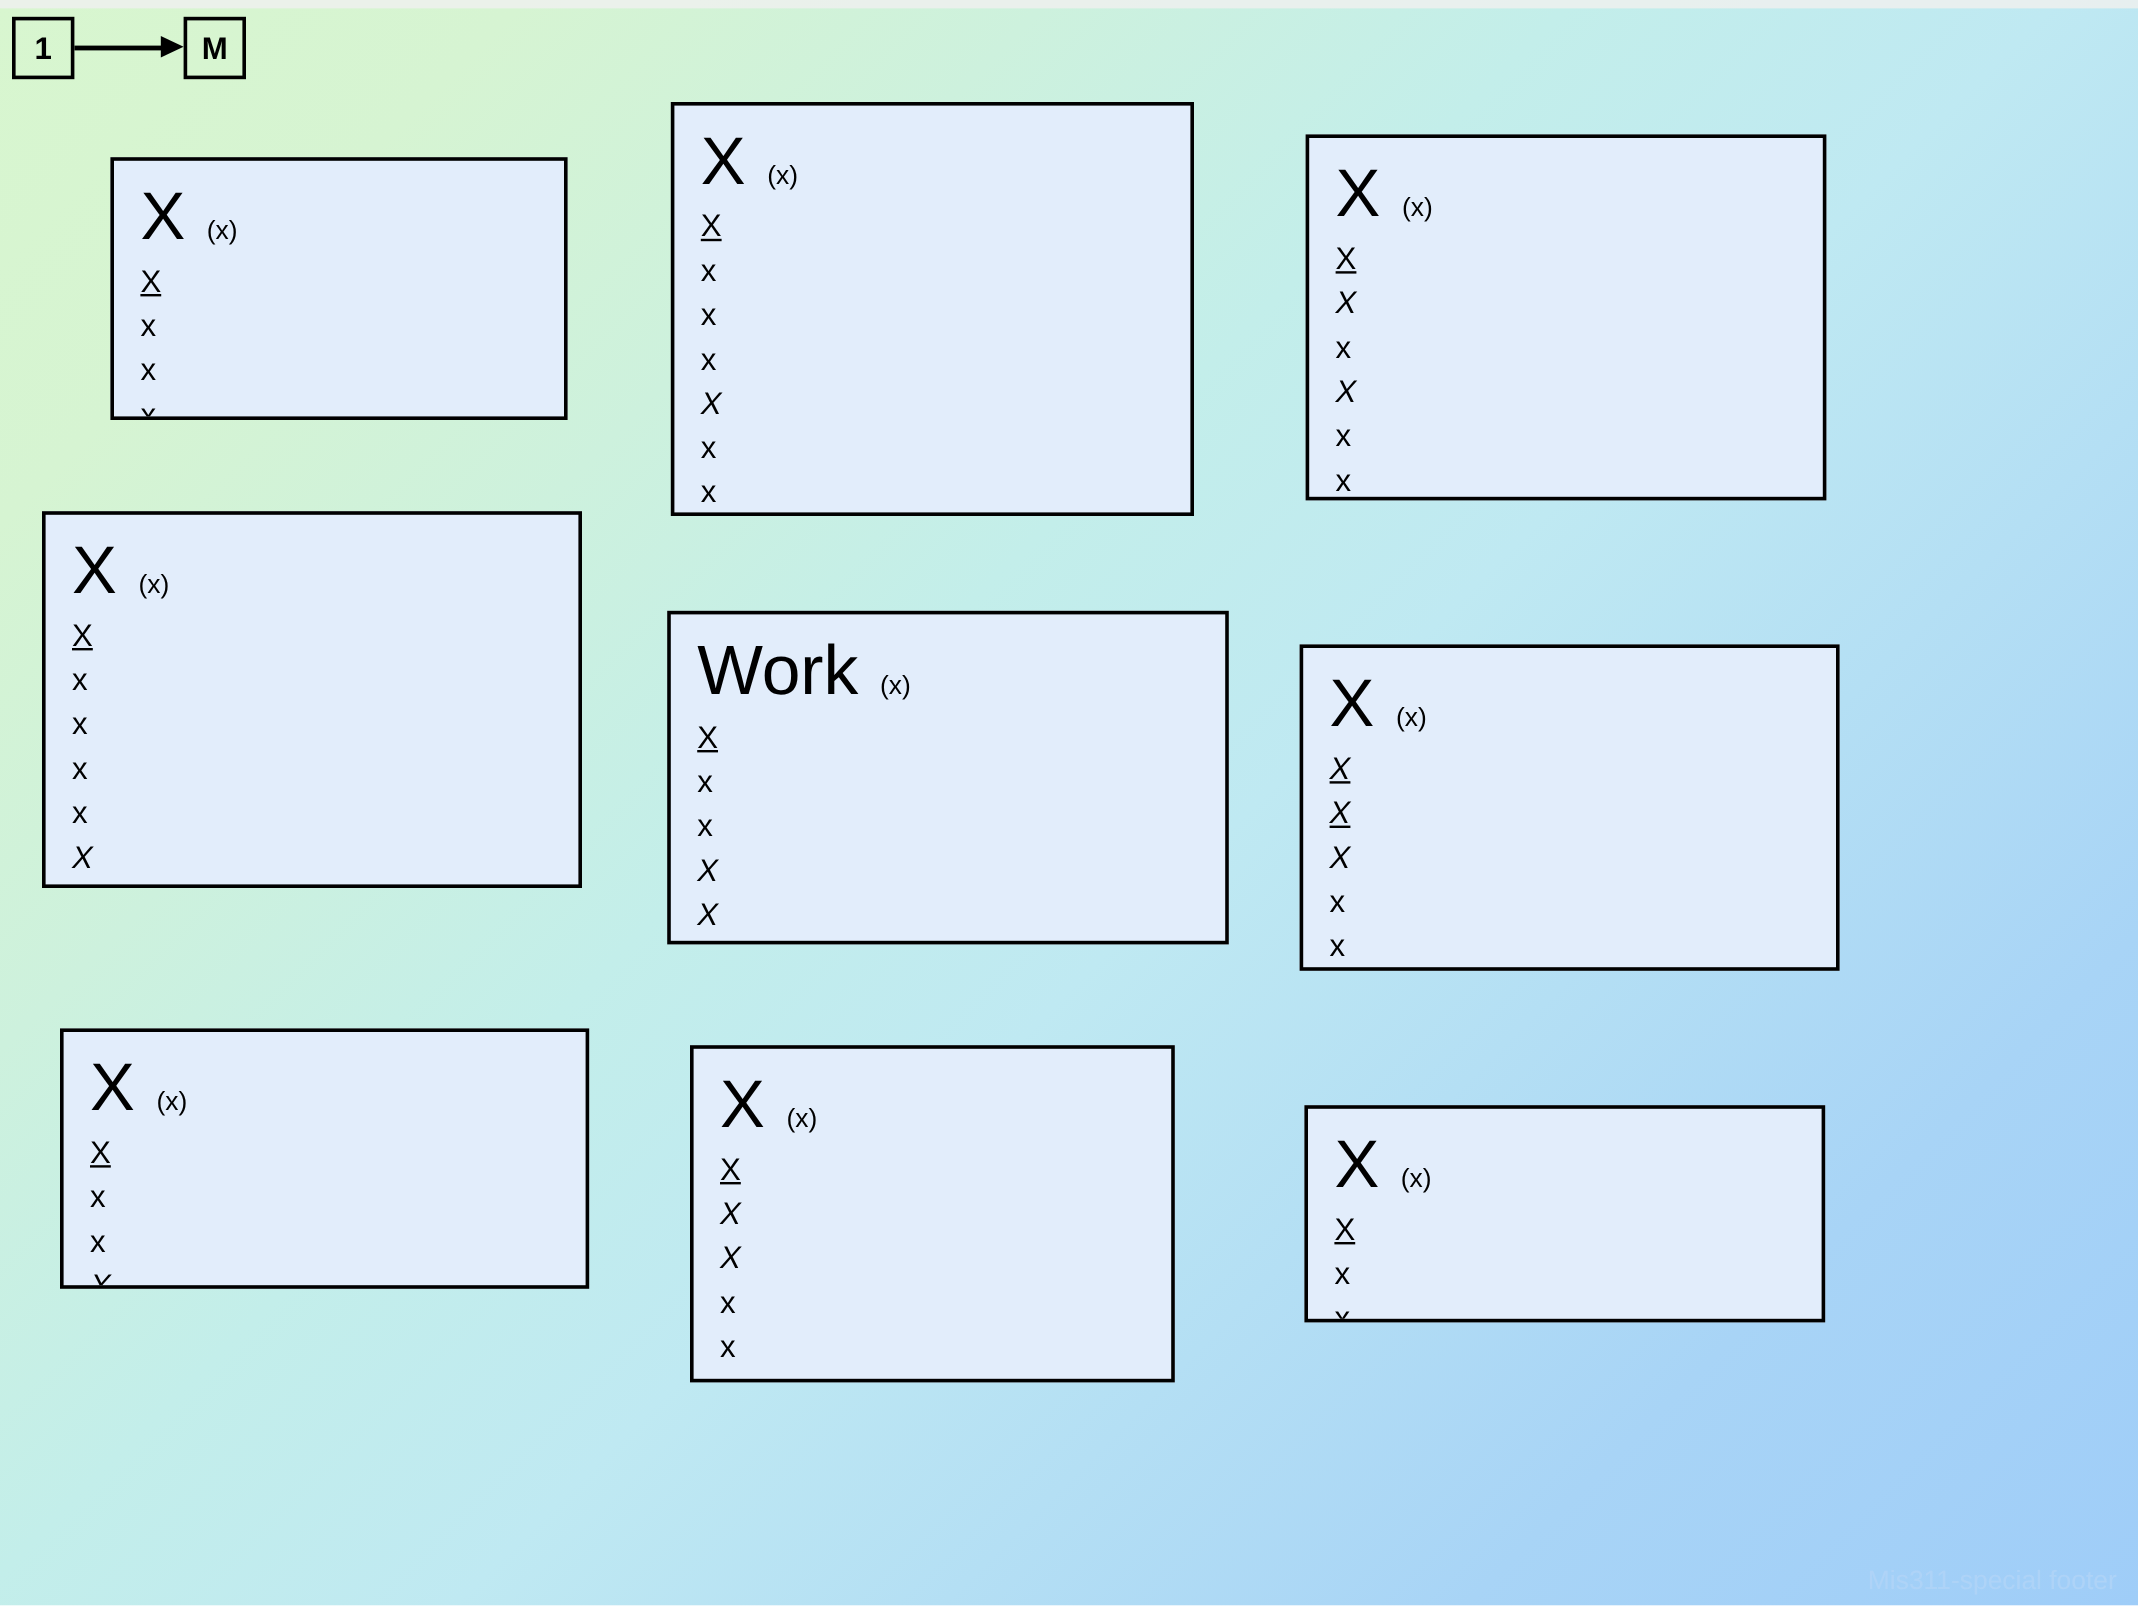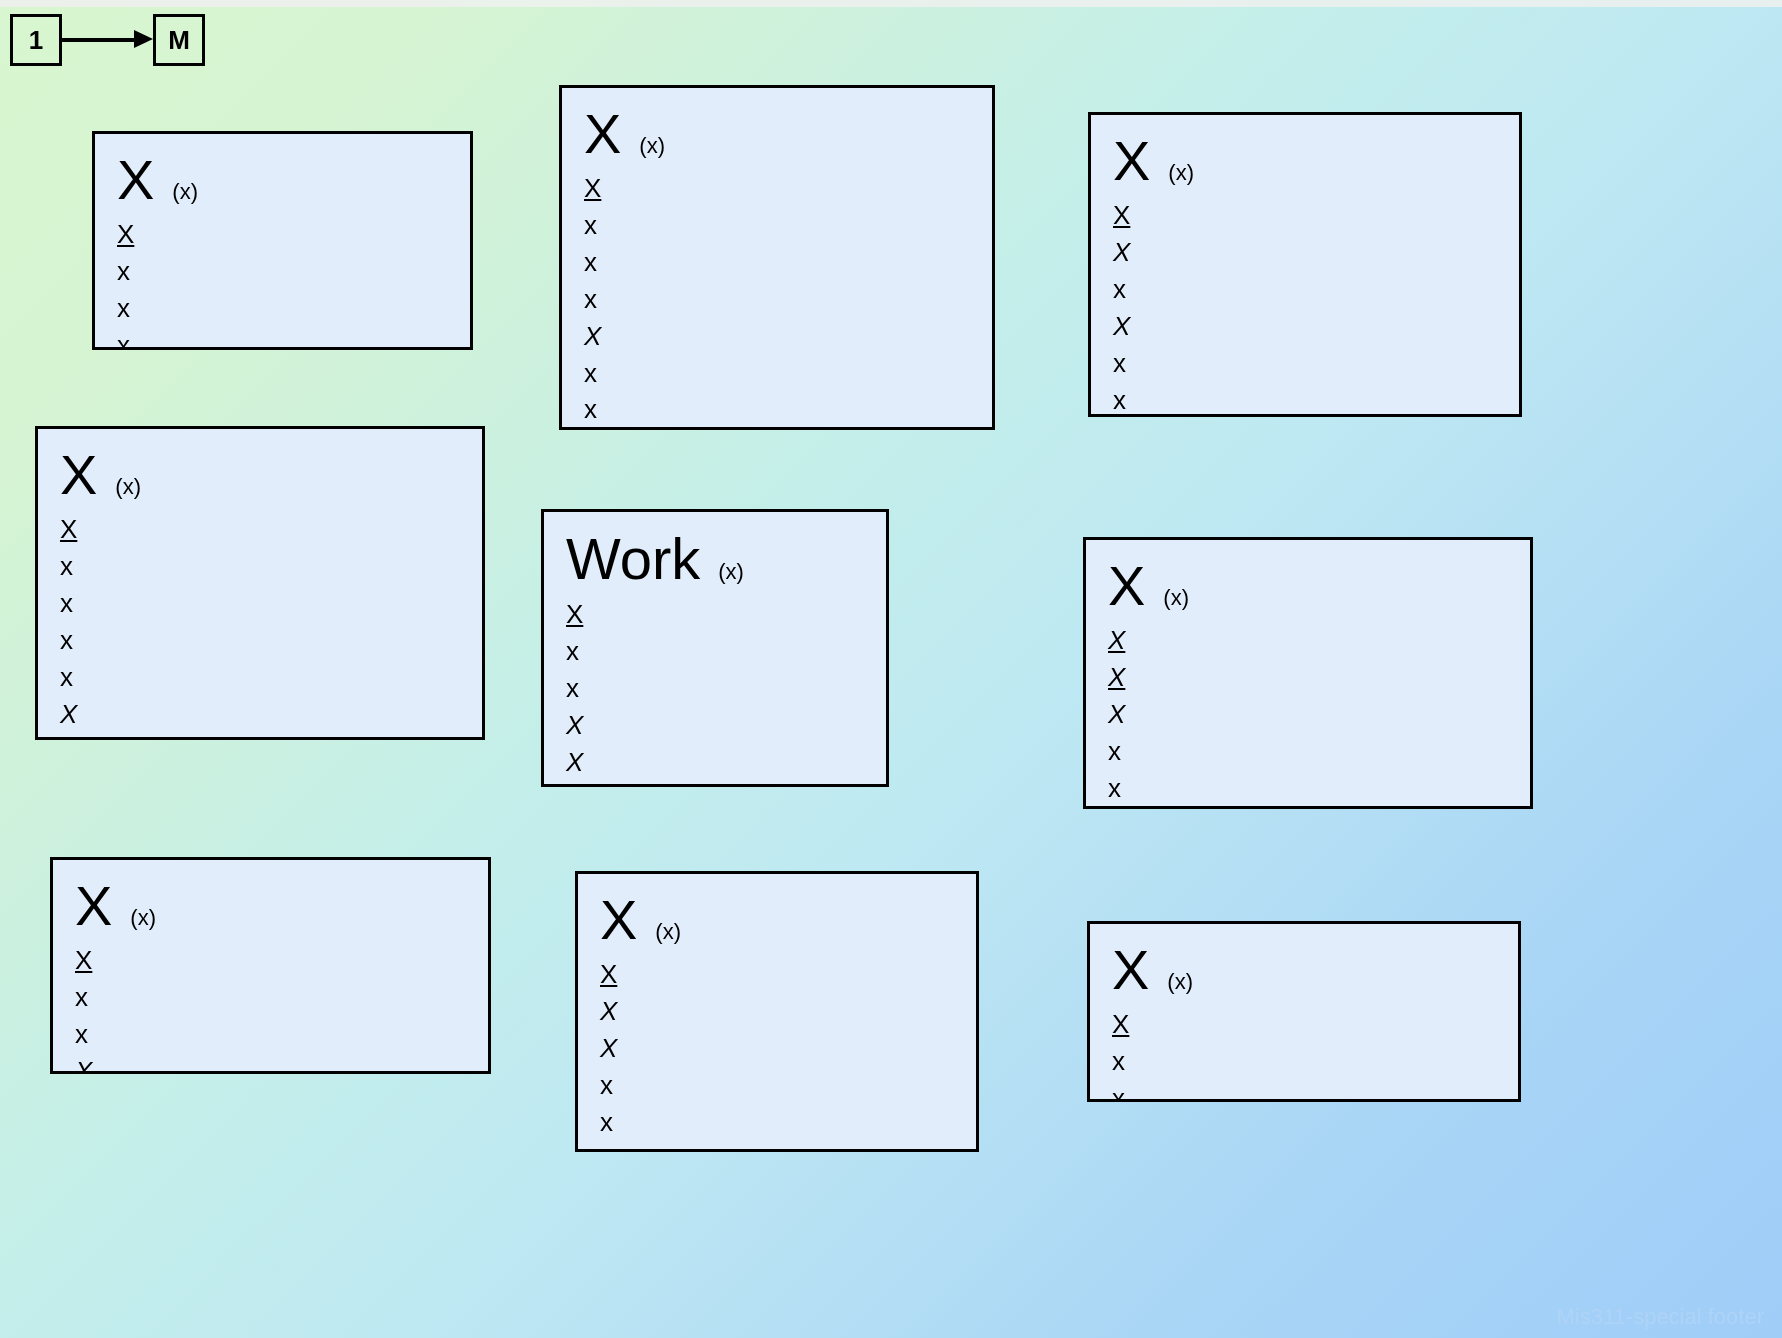--- a/index.html
+++ b/index.html
@@ -134,21 +134,21 @@
   }
   .card-list li.u { text-decoration: underline; }
   .card-list li.i { font-style: italic; }
   .card-list li.ui { text-decoration: underline; font-style: italic; }
 
   
   #card-1 { left: 92px;   top: 131px;  width: 381px;  height: 219px; }
   #card-2 { left: 559px;  top: 85px;   width: 436px;  height: 345px; }
   #card-3 { left: 1088px; top: 112px;  width: 434px;  height: 305px; }
   #card-4 { left: 35px;   top: 426px;  width: 450px;  height: 314px; }
-  #card-5 { left: 541px;  top: 509px;  width: 348px;  height: 278px; }
+  #card-5 { left: 556px;  top: 509px;  width: 468px;  height: 278px; }
   #card-6 { left: 1083px; top: 537px;  width: 450px;  height: 272px; }
   #card-7 { left: 50px;   top: 857px;  width: 441px;  height: 217px; }
   #card-8 { left: 575px;  top: 871px;  width: 404px;  height: 281px; }
   #card-9 { left: 1087px; top: 921px;  width: 434px;  height: 181px; }
 
   
   #card-5 .card-title { font-size: 58px; }
 
   #watermark {
     position: absolute;

